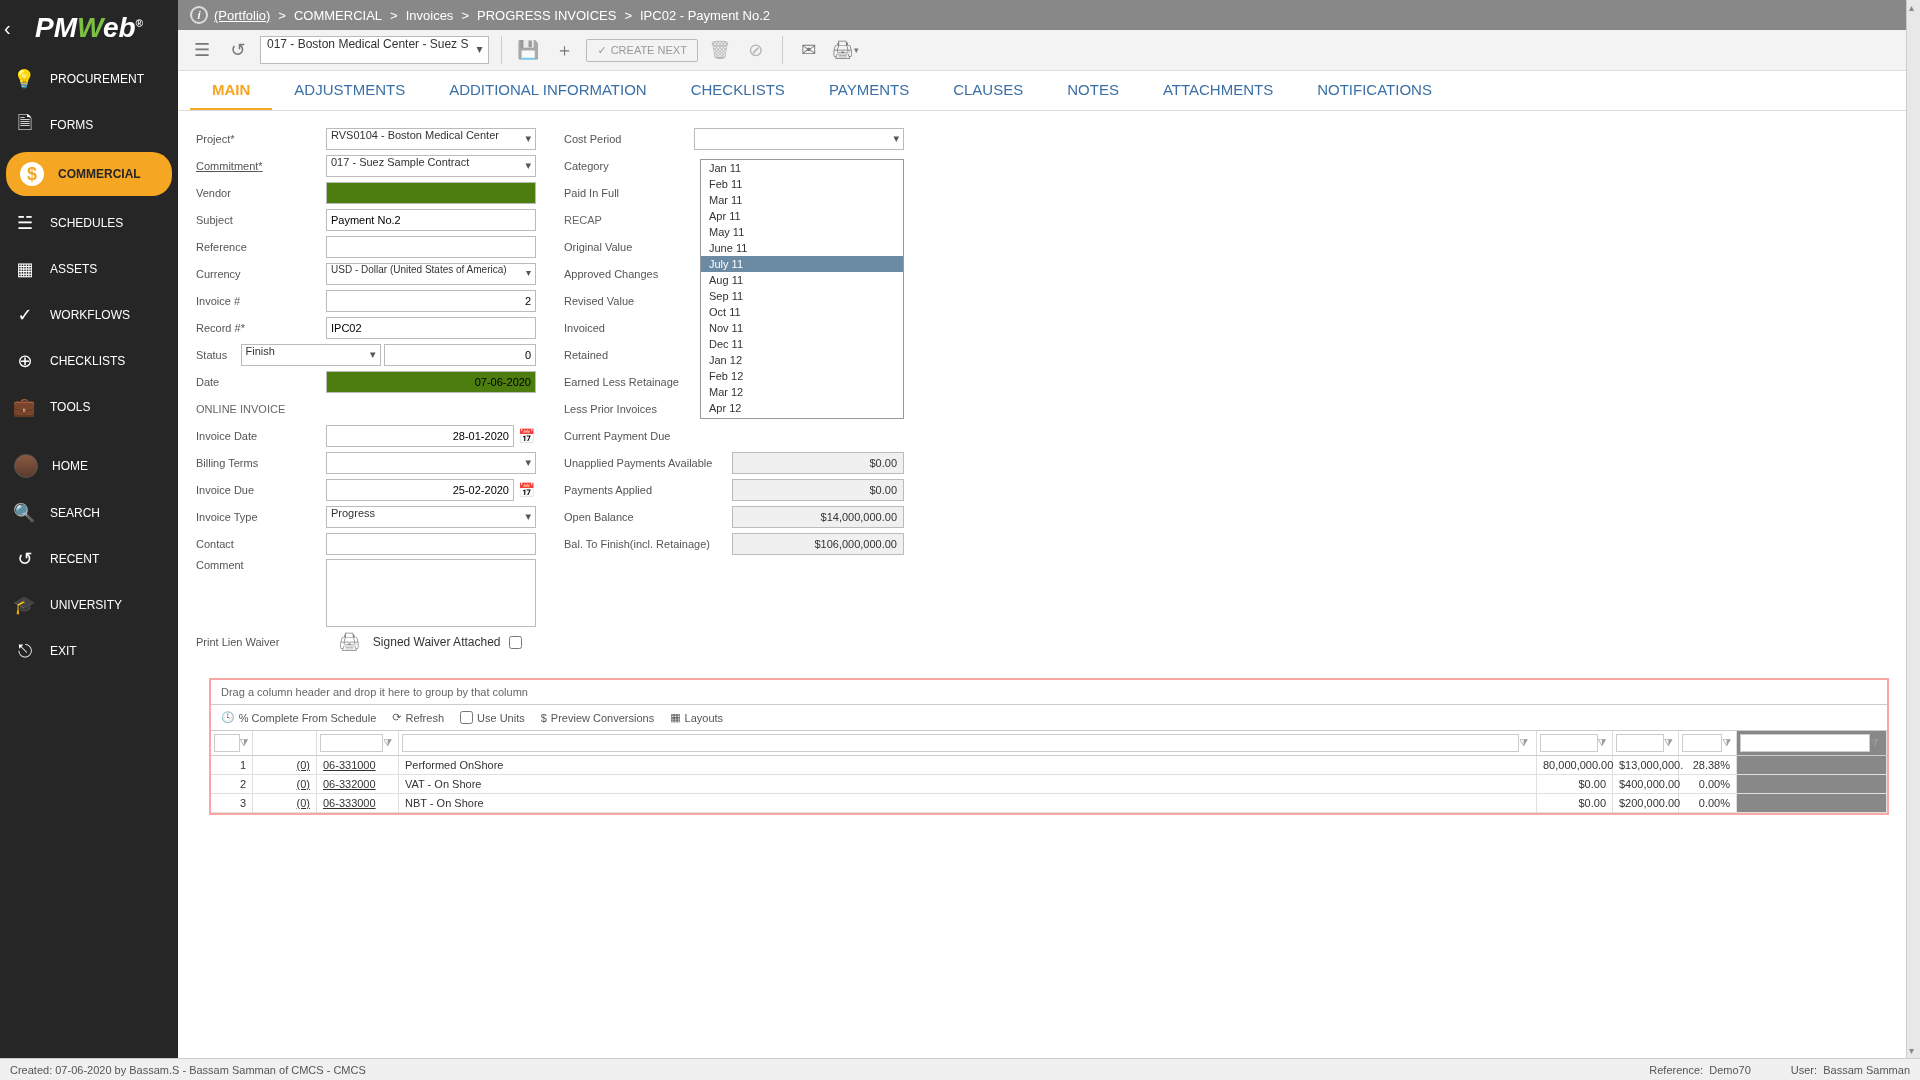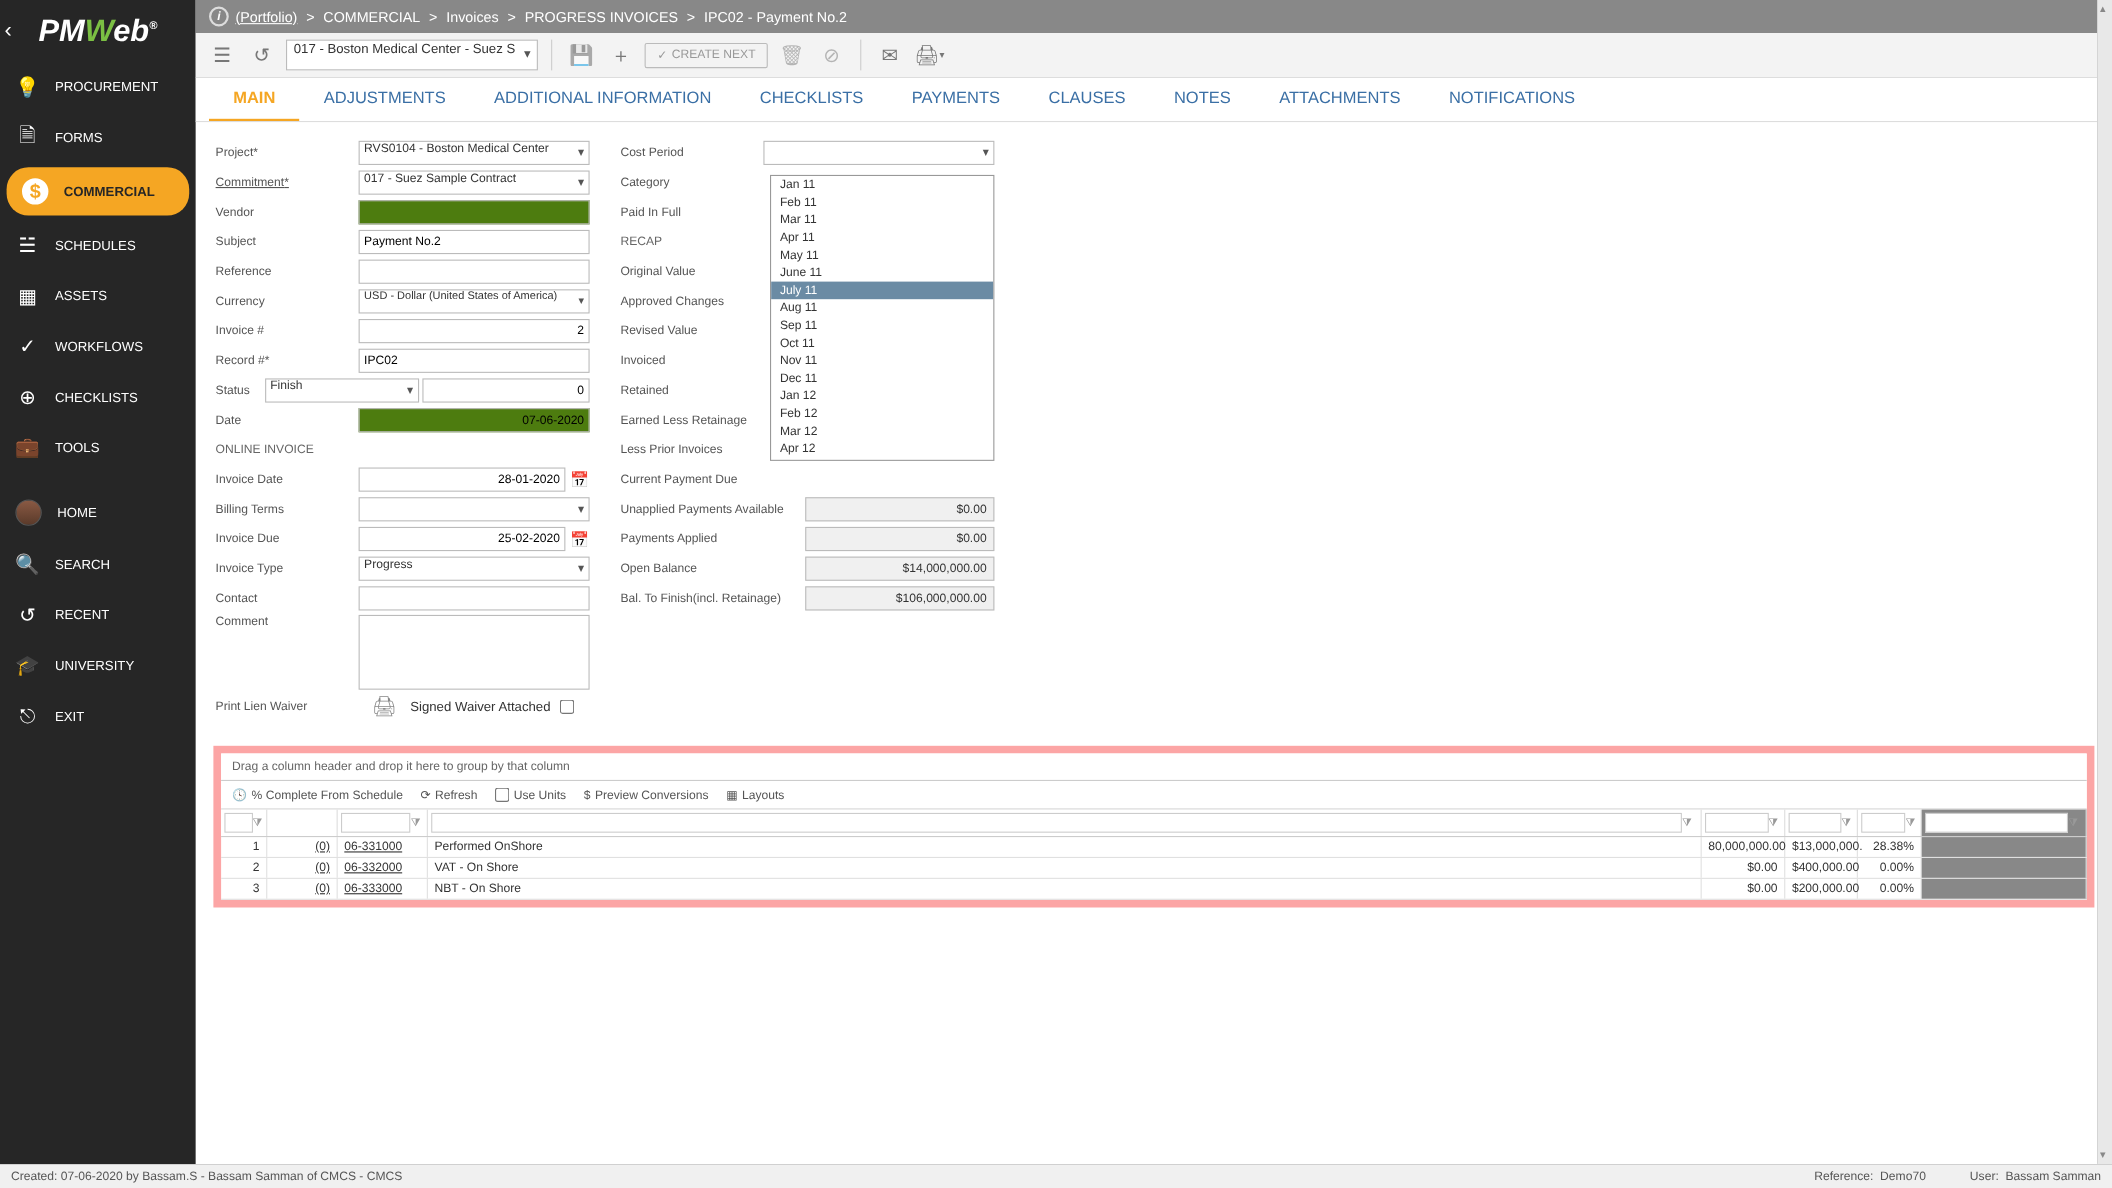--- a/index.html
+++ b/index.html
@@ -62,21 +62,21 @@
 .print-ic { font-size: 18px; color: #888; margin: 0 12px; }
 .chk { margin-left: 8px; }
 .comment-box { flex: 1; height: 68px; border: 1px solid #bbb; }
 
 
 .dropdown { position: absolute; top: 0; left: 0; width: 204px; background: #fff; border: 1px solid #999; z-index: 10; max-height: 260px; overflow: hidden; }
 .dd-item { padding: 2px 8px; font-size: 11px; cursor: pointer; }
 .dd-item.hl { background: #6b8ba4; color: #fff; }
 
 
-.grid-wrap { margin: 8px 16px 0; border: 7px solid #fca5a5; }
+.grid-wrap { margin: 8px 31px 0; border: 2px solid #fca5a5; }
 .group-bar { padding: 6px 10px; font-size: 11px; color: #666; border-bottom: 1px solid #ccc; background: #fff; }
 .grid-tb { display: flex; align-items: center; gap: 16px; padding: 6px 10px; font-size: 11px; color: #555; border-bottom: 1px solid #ccc; background: #fff; }
 .grid-tb span { display: flex; align-items: center; gap: 4px; cursor: pointer; }
 .grid-head { display: flex; background: #d8d8d8; }
 .gh { padding: 8px 4px; font-size: 10px; text-align: center; border-right: 1px solid #bbb; color: #444; font-weight: 600; display: flex; align-items: center; justify-content: center; }
 .gc-line { width: 42px; }
 .gc-att { width: 64px; }
 .gc-code { width: 82px; }
 .gc-desc { flex: 1; }
 .gc-sched { width: 76px; }

